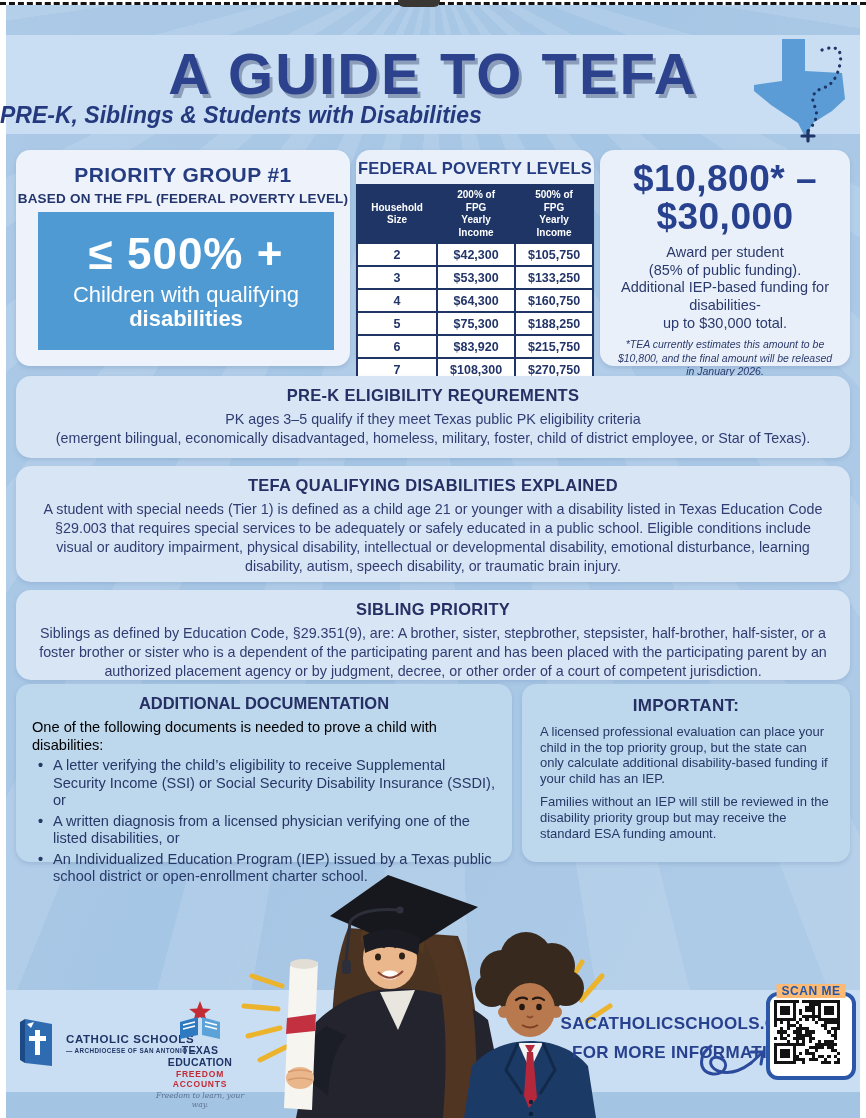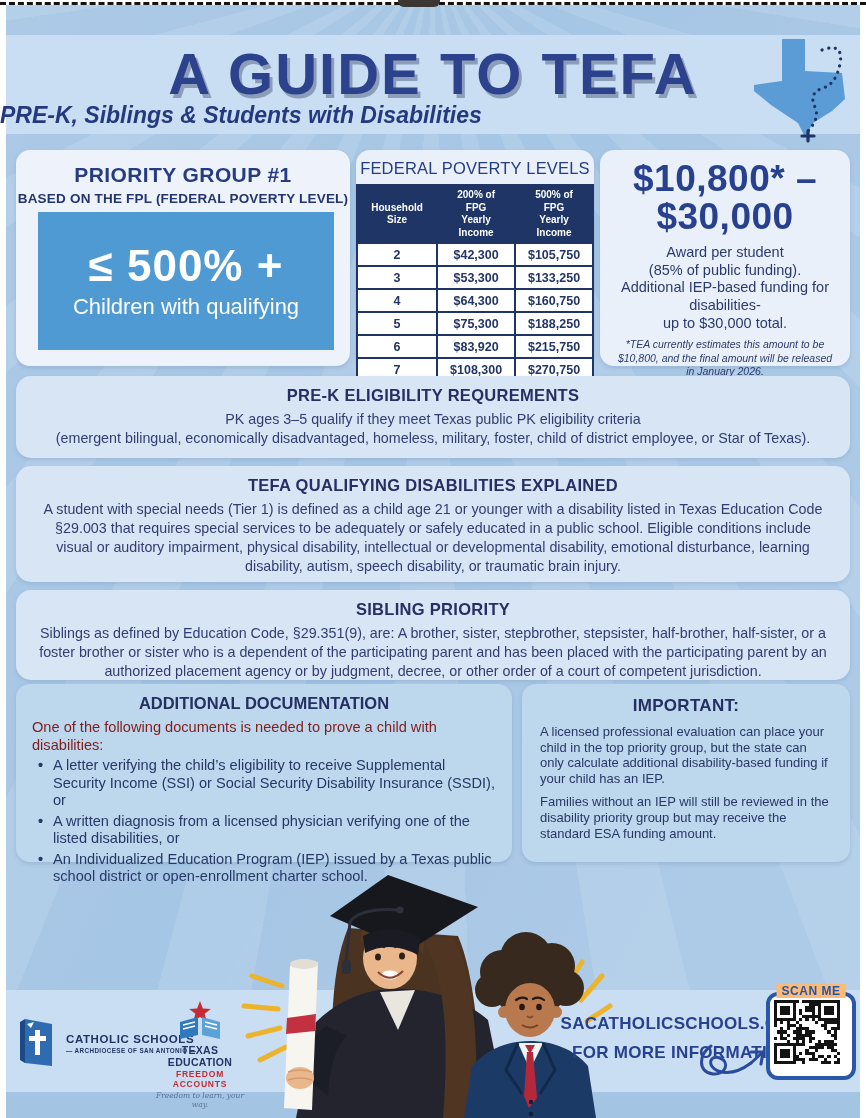--- a/index.html
+++ b/index.html
@@ -29,21 +29,21 @@
   .priority-card{left:16px;top:150px;width:334px;height:216px;background:#eef3fb;text-align:center;}
   .priority-title{font-size:21px;font-weight:800;color:#253c80;margin-top:13px;letter-spacing:.4px;}
   .priority-sub{font-size:13.5px;font-weight:800;color:#24356e;margin-top:4px;letter-spacing:.2px;}
   .priority-box{position:absolute;left:22px;right:16px;top:62px;height:138px;background:#4f9ad3;color:#ffffff;
         display:flex;flex-direction:column;justify-content:center;}
   .priority-value{font-size:44px;font-weight:800;letter-spacing:1px;line-height:1.05;}
   .priority-line1{font-size:22px;font-weight:400;margin-top:6px;line-height:1.1;}
   .priority-line2{font-size:22px;font-weight:800;line-height:1.1;}
 
   .fpl-card{left:356px;top:150px;width:238px;height:216px;background:#e9f0fa;}
-  .fpl-title{text-align:center;font-size:16.5px;font-weight:400;color:#253c80;margin-top:9px;letter-spacing:.2px;}
+  .fpl-title{text-align:center;font-size:16.5px;font-weight:700;color:#253c80;margin-top:9px;letter-spacing:.2px;}
   .fpl-table{border-collapse:collapse;margin:6px auto 0 auto;}
   .fpl-table th{background:#1e3566;color:#ffffff;font-size:10px;font-weight:700;padding:3px 12px;line-height:1.25;
         border:2px solid #1e3566;}
   .fpl-table td{background:#ffffff;color:#223468;font-size:12.5px;font-weight:700;text-align:center;
         border:2px solid #1e3566;padding:3.5px 2px;}
   .fpl-table .c0{width:58px;} .fpl-table .c1{width:78px;} .fpl-table .c2{width:78px;}
 
   .award-card{left:600px;top:150px;width:250px;height:216px;background:#e9f0fa;text-align:center;}
   .award-range{font-size:37px;font-weight:800;color:#27418f;line-height:1.04;margin-top:10px;letter-spacing:.5px;}
   .award-desc{font-size:14.5px;font-weight:400;color:#2b3a6c;line-height:1.22;margin-top:7px;}
@@ -52,21 +52,21 @@
   .section{position:absolute;left:16px;width:834px;background:#d8e5f4;border-radius:15px;text-align:center;
         box-shadow:0 2px 4px rgba(60,90,140,0.15);}
   .section-title{font-size:16.5px;font-weight:800;color:#252f63;margin-top:10px;letter-spacing:.3px;}
   .section-body{font-size:14.3px;color:#313d72;line-height:1.32;margin:5px auto 0 auto;padding:0 22px;}
   .sec-prek{top:376px;height:82px;}
   .sec-tefa{top:466px;height:116px;}
   .sec-sibling{top:590px;height:90px;}
 
   .doc-card{left:16px;top:684px;width:496px;height:178px;background:#bdd7ed;}
   .doc-title{text-align:center;font-size:16.5px;font-weight:800;color:#252f63;margin-top:10px;}
-  .doc-intro{font-size:14.6px;color:#7f1d1d;line-height:1.2;margin:6px 14px 0 16px;}
+  .doc-intro{font-size:14.6px;color:#000000;line-height:1.2;margin:6px 14px 0 16px;}
   .doc-list{margin:2px 10px 0 22px;padding:0;list-style:none;}
   .doc-list li{position:relative;font-size:14.6px;color:#273867;line-height:1.2;padding-left:15px;margin-top:3px;}
   .doc-list li::before{content:"•";position:absolute;left:0;top:0;font-weight:700;}
   .imp-card{left:522px;top:684px;width:328px;height:178px;background:#bdd7ed;}
   .imp-title{text-align:center;font-size:17px;font-weight:800;color:#252f63;margin-top:12px;letter-spacing:.3px;}
   .imp-p{font-size:13px;color:#273867;line-height:1.2;margin:8px 16px 0 18px;}
 
   
   .people{position:absolute;left:230px;top:858px;width:420px;height:260px;z-index:2;}
   .catholic-logo{position:absolute;left:16px;top:1016px;display:flex;align-items:center;z-index:3;}
@@ -115,20 +115,21 @@
       </g>
     </svg>
   </div>
 
   <div class="card priority-card">
     <div class="priority-title">PRIORITY GROUP #1</div>
     <div class="priority-sub">BASED ON THE FPL (FEDERAL POVERTY LEVEL)</div>
     <div class="priority-box">
       <div class="priority-value">≤ 500% +</div>
       <div class="priority-line1">Children with qualifying</div>
+      <div class="priority-line2">disabilities</div>
     </div>
   </div>
 
   <div class="card fpl-card">
     <div class="fpl-title">FEDERAL POVERTY LEVELS</div>
     <table class="fpl-table">
       <thead>
         <tr>
           <th class="c0">Household Size</th>
           <th class="c1">200% of FPG Yearly Income</th>

